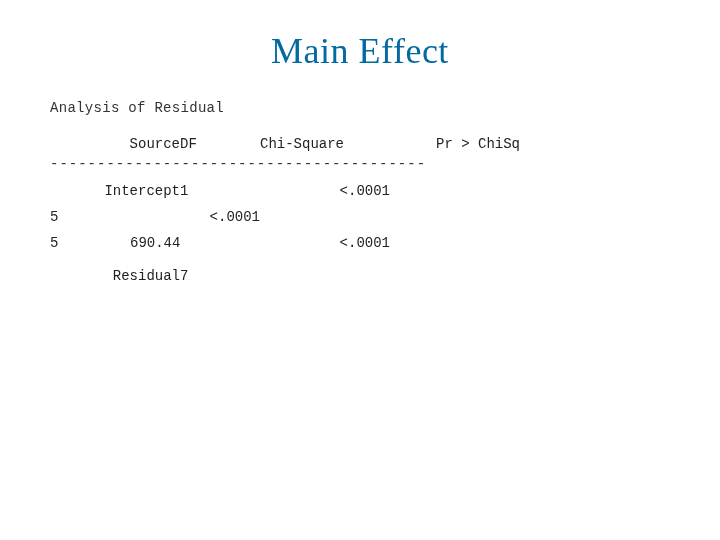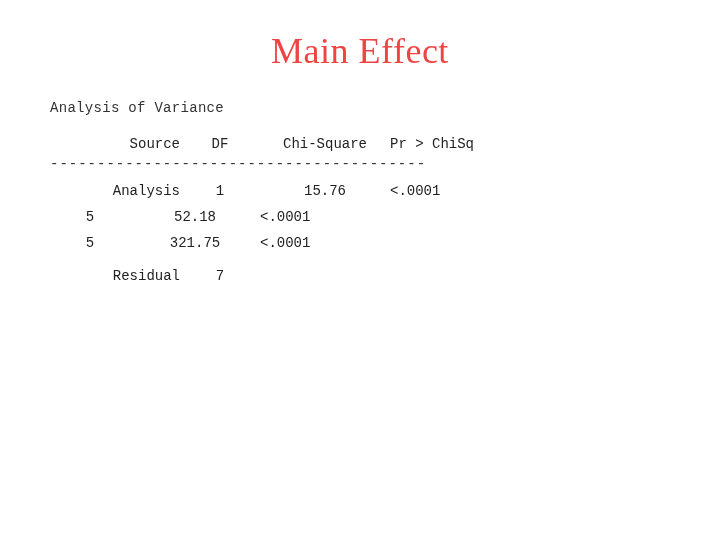--- a/index.html
+++ b/index.html
@@ -23,21 +23,21 @@
       display: flex;
       flex-direction: column;
       align-items: center;
       padding-top: 30px;
     }
 
     .main-title {
       font-family: Georgia, serif;
       font-size: 36px;
       font-weight: normal;
-      color: #ef4444;
+      color: #0369a1;
       margin-bottom: 28px;
       letter-spacing: 0.5px;
     }
 
     .content-area {
       width: 640px;
       padding-left: 10px;
     }
 
     .subtitle {
@@ -60,30 +60,31 @@
       margin-bottom: 4px;
     }
 
     .col-source {
       width: 130px;
       text-align: right;
     }
 
     .col-df {
       width: 80px;
-      text-align: center;
+      text-align: left;
     }
 
     .col-chisq {
       width: 130px;
-      text-align: center;
+      text-align: left;
     }
 
     .col-pr {
       width: 130px;
+      text-align: right;
     }
 
     .table-row {
       display: flex;
       margin-bottom: 2px;
       line-height: 1.7;
     }
 
     .table-row.spacer {
       margin-top: 10px;
@@ -100,49 +101,47 @@
   </style>
 </head>
 <body>
 
 <div class="page">
 
   <h1 class="main-title">Main Effect</h1>
 
   <div class="content-area">
 
-    <div class="subtitle">Analysis of Variance</div>
+    <div class="subtitle">Analysis of Residual</div>
 
     <div class="anova-table">
 
       <div class="table-header-row">
         <span class="col-source">Source</span>
         <span class="col-df">DF</span>
         <span class="col-chisq">Chi-Square</span>
         <span class="col-pr">Pr &gt; ChiSq</span>
       </div>
 
       <div class="separator-line">----------------------------------------</div>
 
       <div class="table-row">
-        <span class="col-source">Analysis</span>
+        <span class="col-source">Intercept</span>
         <span class="col-df">1</span>
-        <span class="col-chisq">15.76</span>
         <span class="col-pr">&lt;.0001</span>
       </div>
 
       <div class="table-row">
         <span class="col-df">5</span>
-        <span class="col-chisq">52.18</span>
         <span class="col-pr">&lt;.0001</span>
       </div>
 
       <div class="table-row">
         <span class="col-df">5</span>
-        <span class="col-chisq">321.75</span>
+        <span class="col-chisq">690.44</span>
         <span class="col-pr">&lt;.0001</span>
       </div>
 
       <div class="table-row spacer">
         <span class="col-source">Residual</span>
         <span class="col-df">7</span>
       </div>
 
     </div>
   </div>

